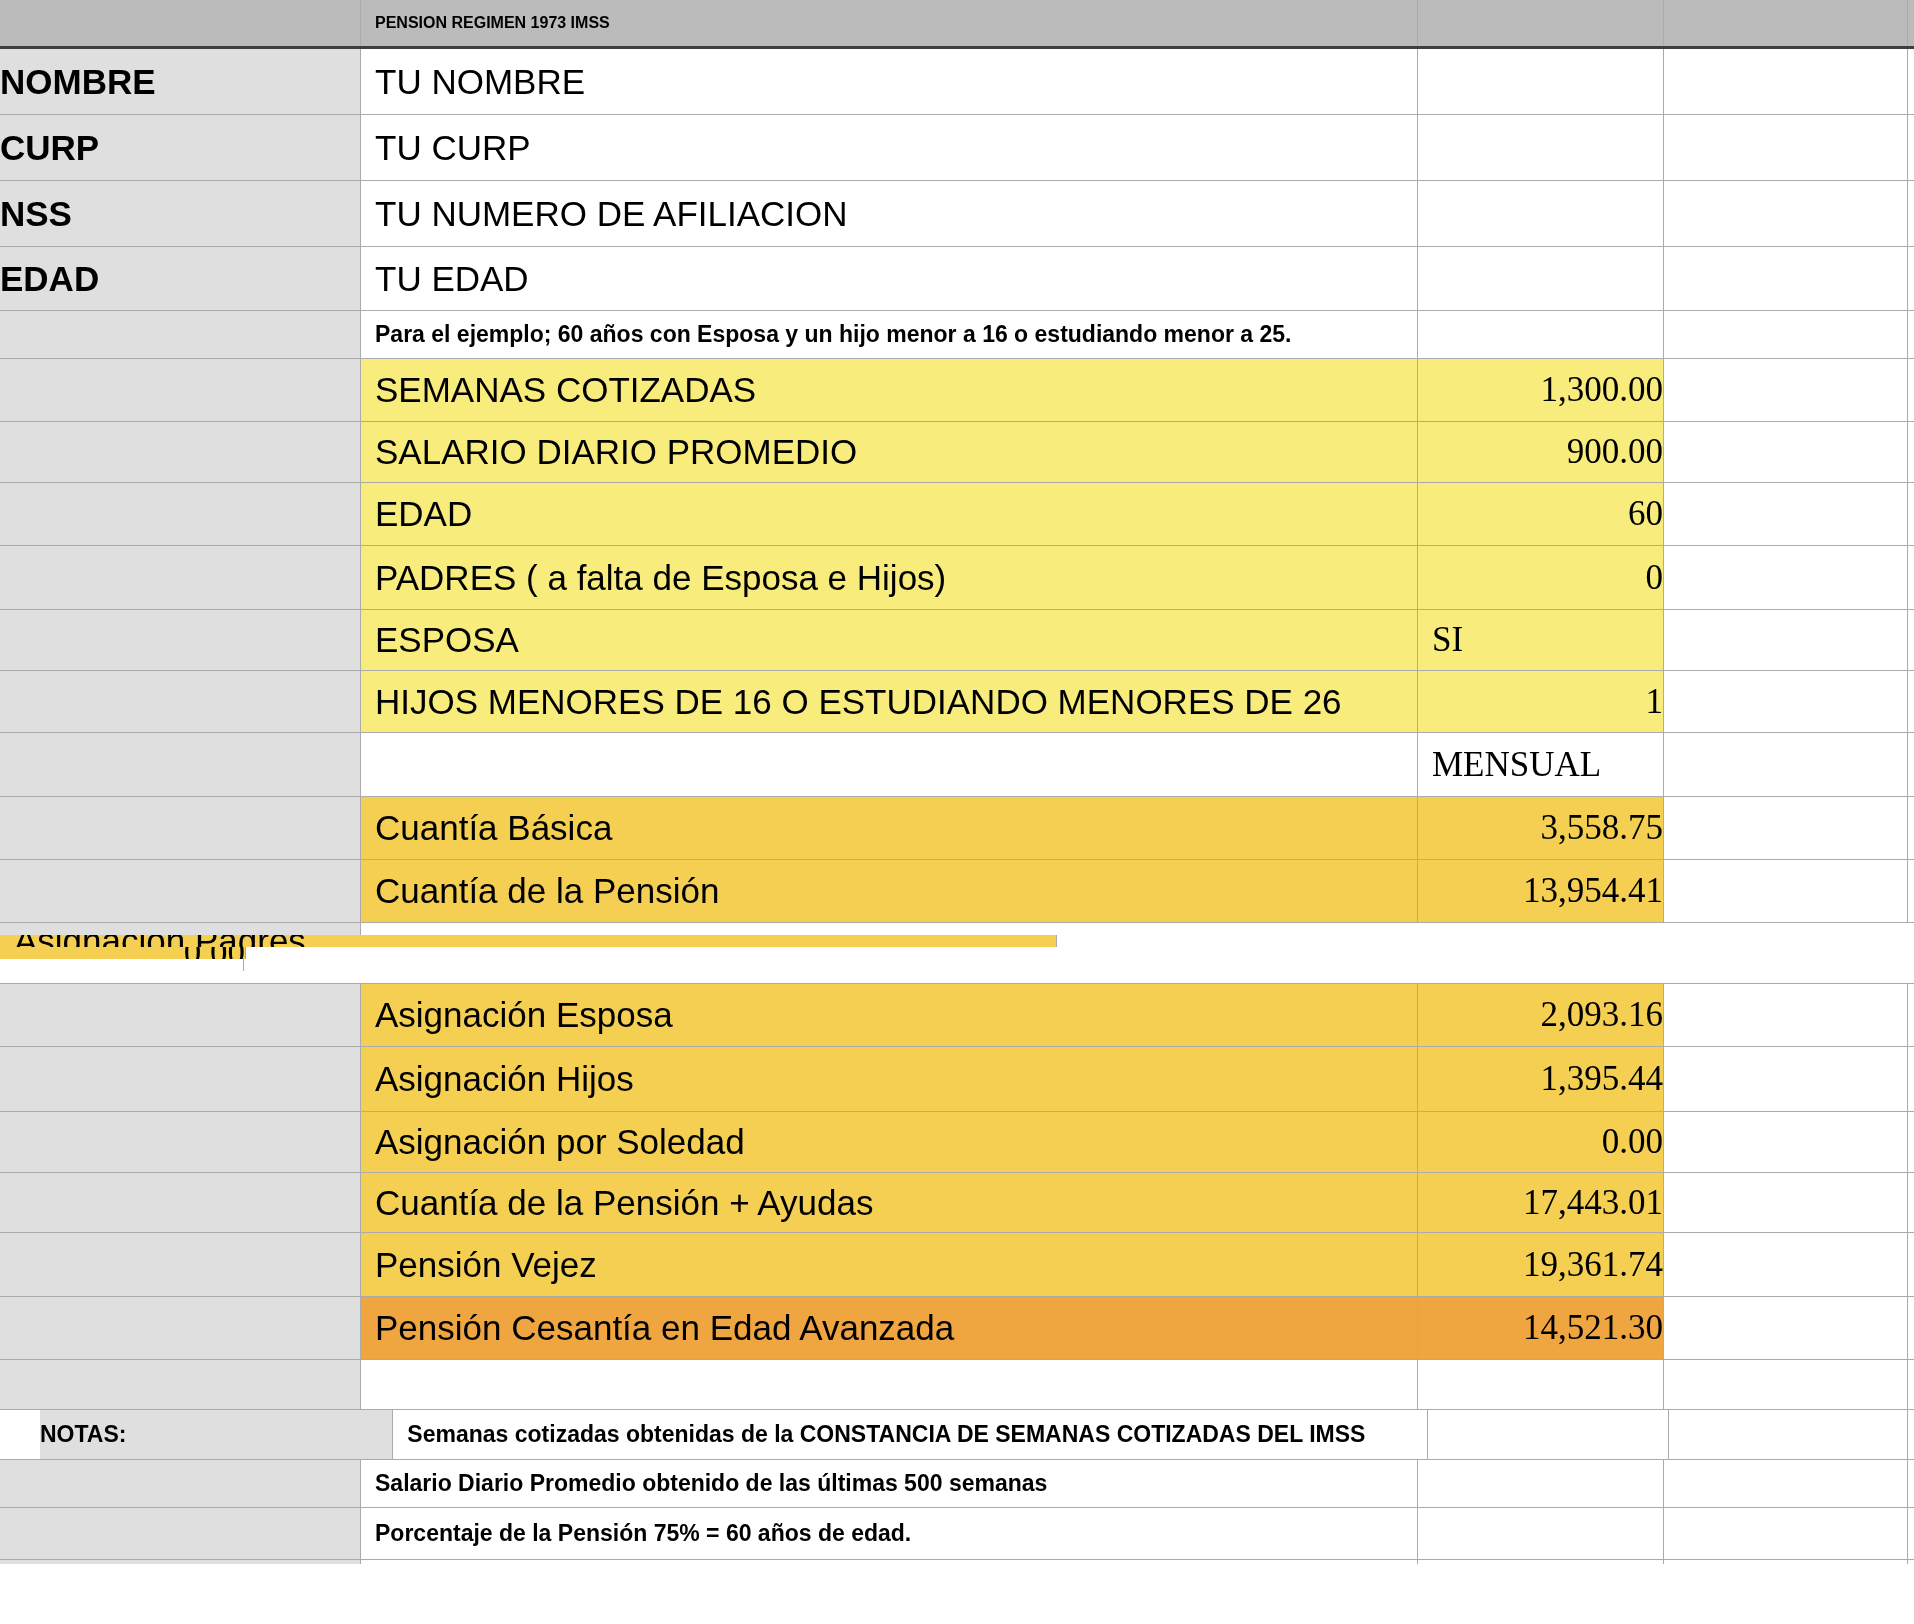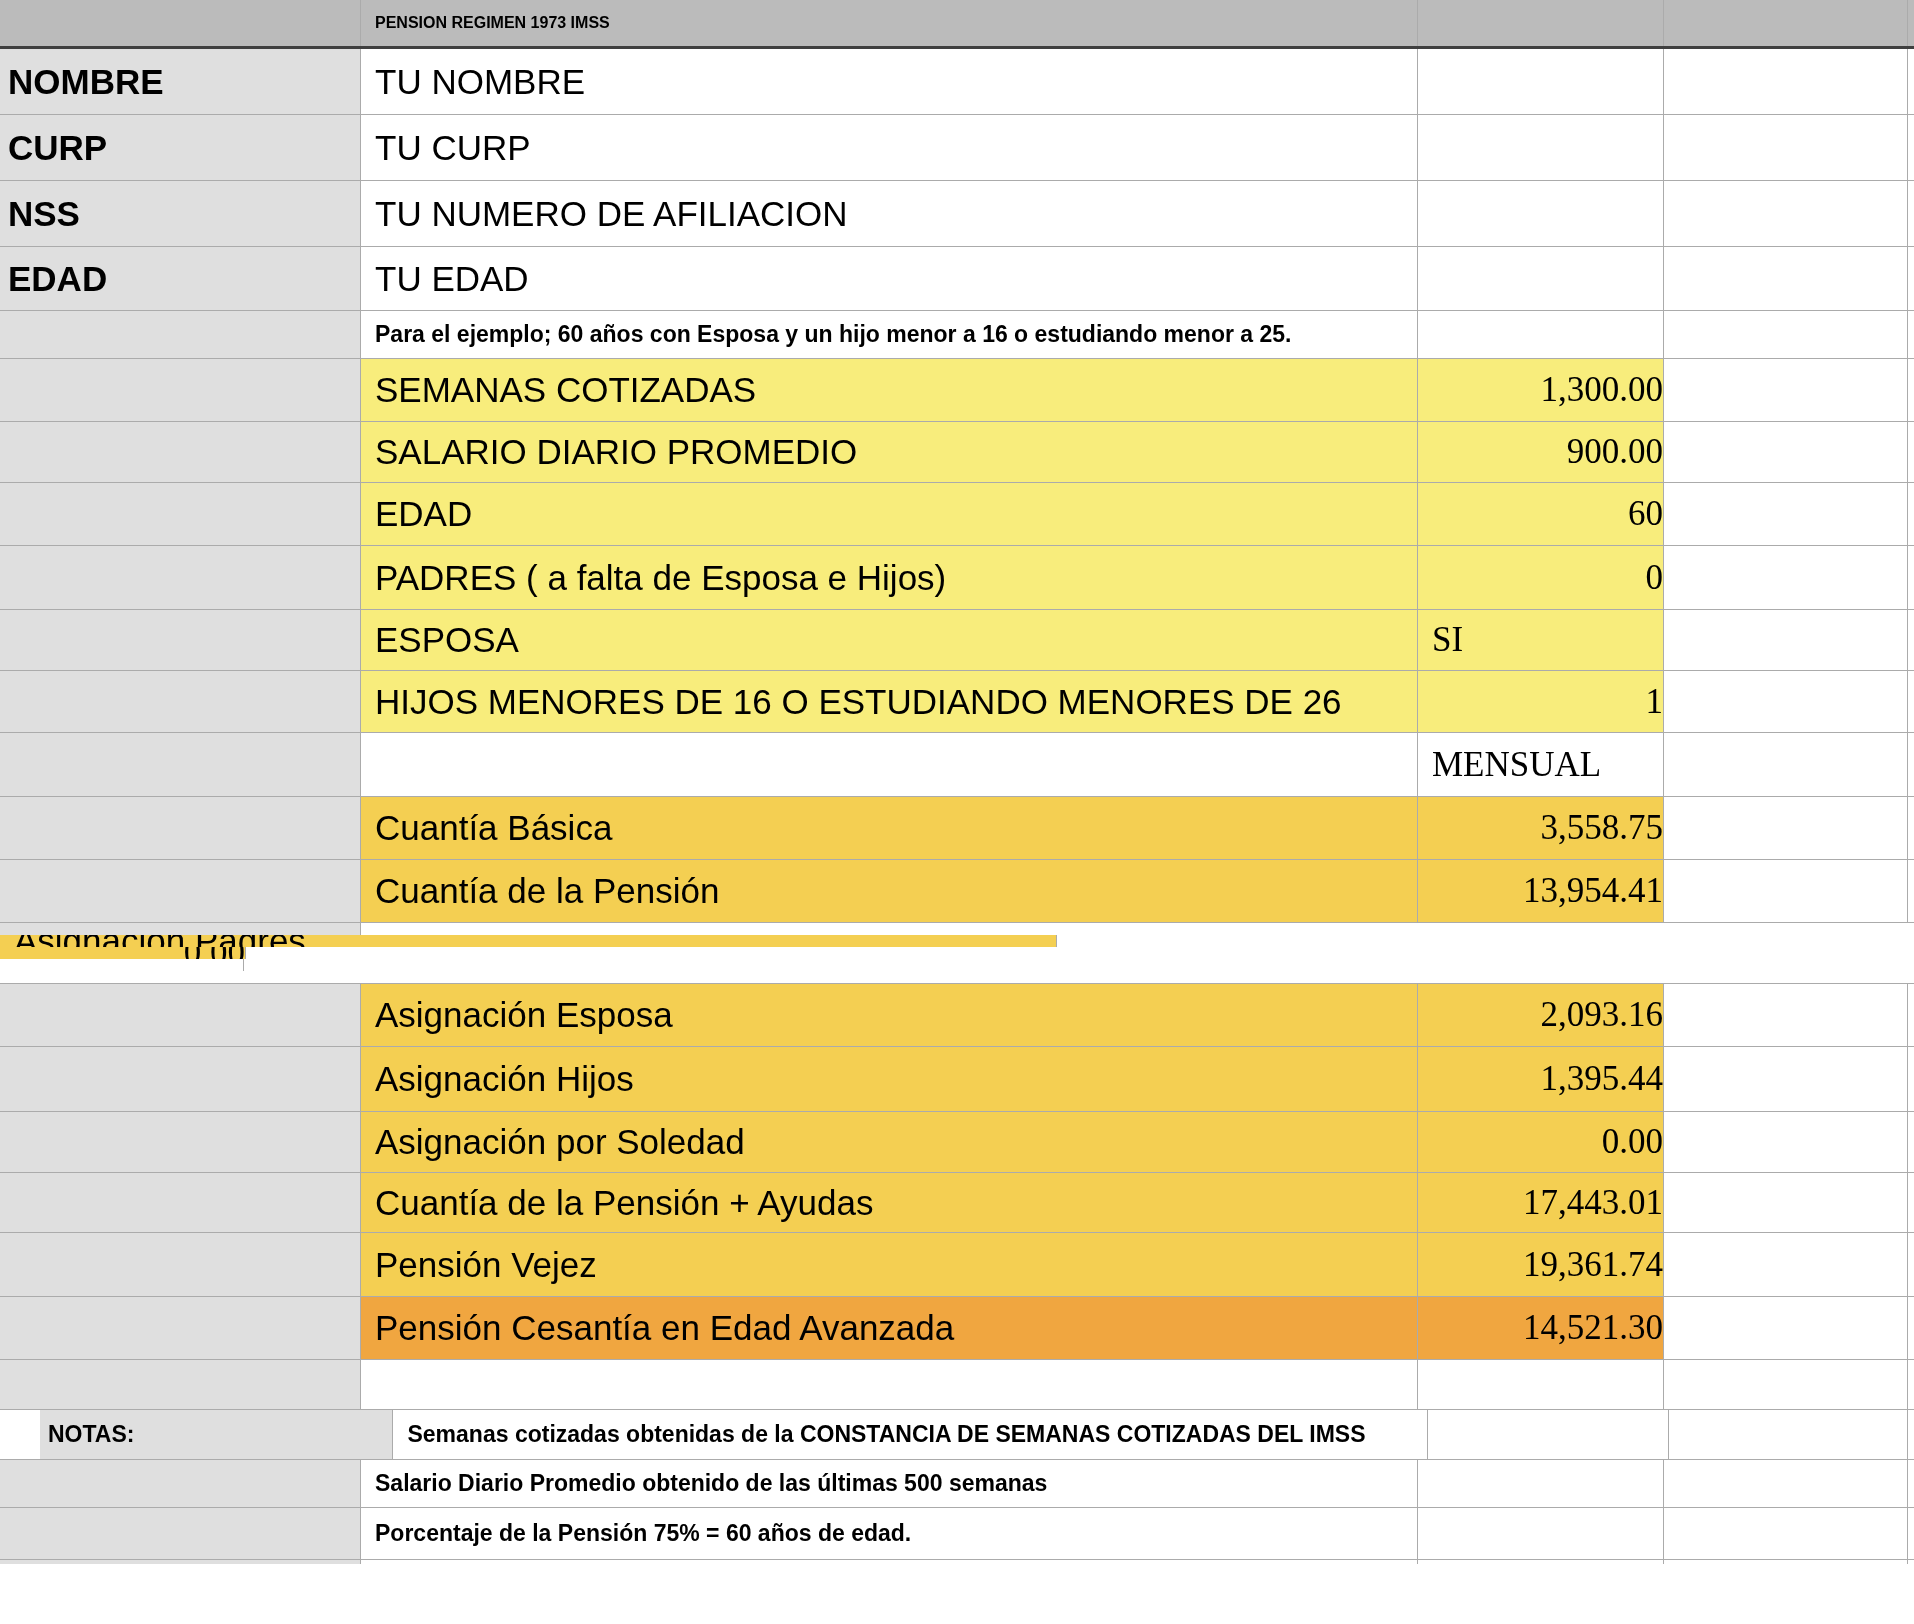--- a/index.html
+++ b/index.html
@@ -14,21 +14,21 @@
   }
   .sheet{position:relative;width:1914px;height:1624px;background:#fff;}
   .row{display:flex;box-sizing:border-box;border-bottom:1px solid var(--grid);width:1914px;}
   .row.hdr-row{border-bottom:3px solid var(--dark);}
   .row.partial{border-bottom:none;}
   .c{
     box-sizing:border-box;border-right:1px solid var(--grid);
     display:flex;align-items:center;overflow:hidden;white-space:nowrap;
     height:100%;
   }
-  .cA{width:361px;background:var(--gray);padding-left:8px;font-weight:bold;}
+  .cA{width:361px;background:var(--gray);padding-left:0;font-weight:bold;}
   .cB{width:1057px;padding-left:14px;}
   .cC{width:246px;padding-left:14px;font-family:Liberation Serif, serif;}
   .cD{width:244px;}
   .cE{width:6px;border-right:none;}
   .bg-hdr{background:var(--hdr);}
   .bg-y{background:var(--yellow);}
   .bg-g{background:var(--gold);}
   .bg-o{background:var(--orange);}
   .t-main{font-size:35px;}
   .t-small{font-size:23px;font-weight:bold;}

